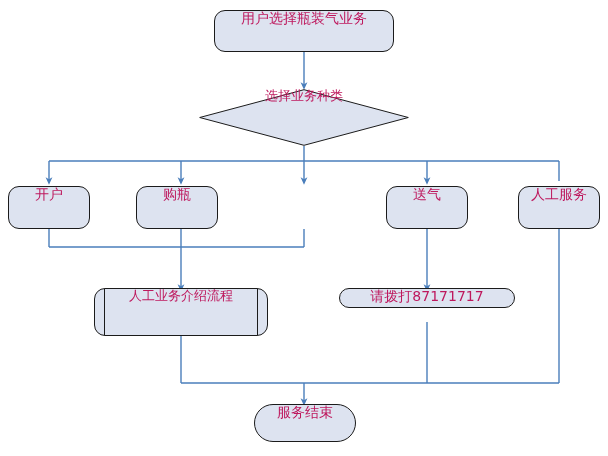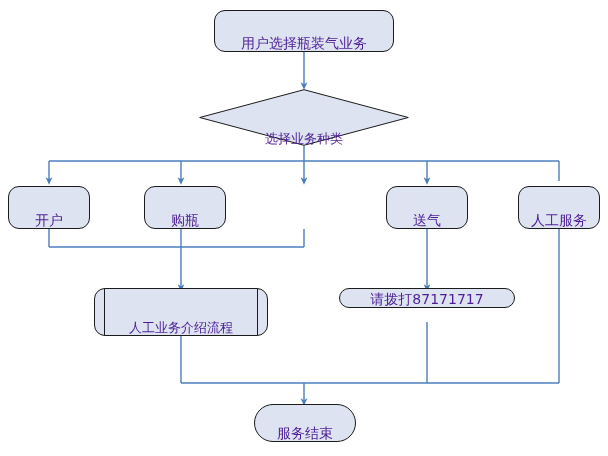--- a/index.html
+++ b/index.html
@@ -21,24 +21,24 @@
     position: absolute;
     left: 0;
     top: 0;
     width: 608px;
     height: 456px;
   }
   .node {
     position: absolute;
     box-sizing: border-box;
     display: flex;
-    align-items: flex-end;
+    align-items: flex-start;
     justify-content: center;
     text-align: center;
-    color: #4c1d95;
+    color: #be185d;
     z-index: 2;
   }
   .node .lbl {
     position: relative;
     z-index: 3;
     line-height: 1.1;
     white-space: nowrap;
   }
 
   
@@ -137,21 +137,21 @@
     <span class="lbl">开户</span>
   </div>
 
   <div class="node shape-diamond fs13" style="left:199px; top:89px; width:210px; height:57px;">
     <svg class="dia" viewBox="0 0 210 57" preserveAspectRatio="none" xmlns="http://www.w3.org/2000/svg">
       <polygon points="105,0.7 209.3,28.5 105,56.3 0.7,28.5" fill="#dde3f0" stroke="#1b1b1b" stroke-width="1"></polygon>
     </svg>
     <span class="lbl">选择业务种类</span>
   </div>
 
-  <div class="node shape-roundrect fs14" style="left:144px; top:186px; width:82px; height:43px;">
+  <div class="node shape-roundrect fs14" style="left:136px; top:186px; width:82px; height:43px;">
     <span class="lbl">购瓶</span>
   </div>
 
 
   <div class="node shape-roundrect fs14" style="left:518px; top:186px; width:82px; height:43px;">
     <span class="lbl">人工服务</span>
   </div>
 
   <div class="node shape-roundrect fs14" style="left:386px; top:186px; width:82px; height:43px;">
     <span class="lbl">送气</span>

